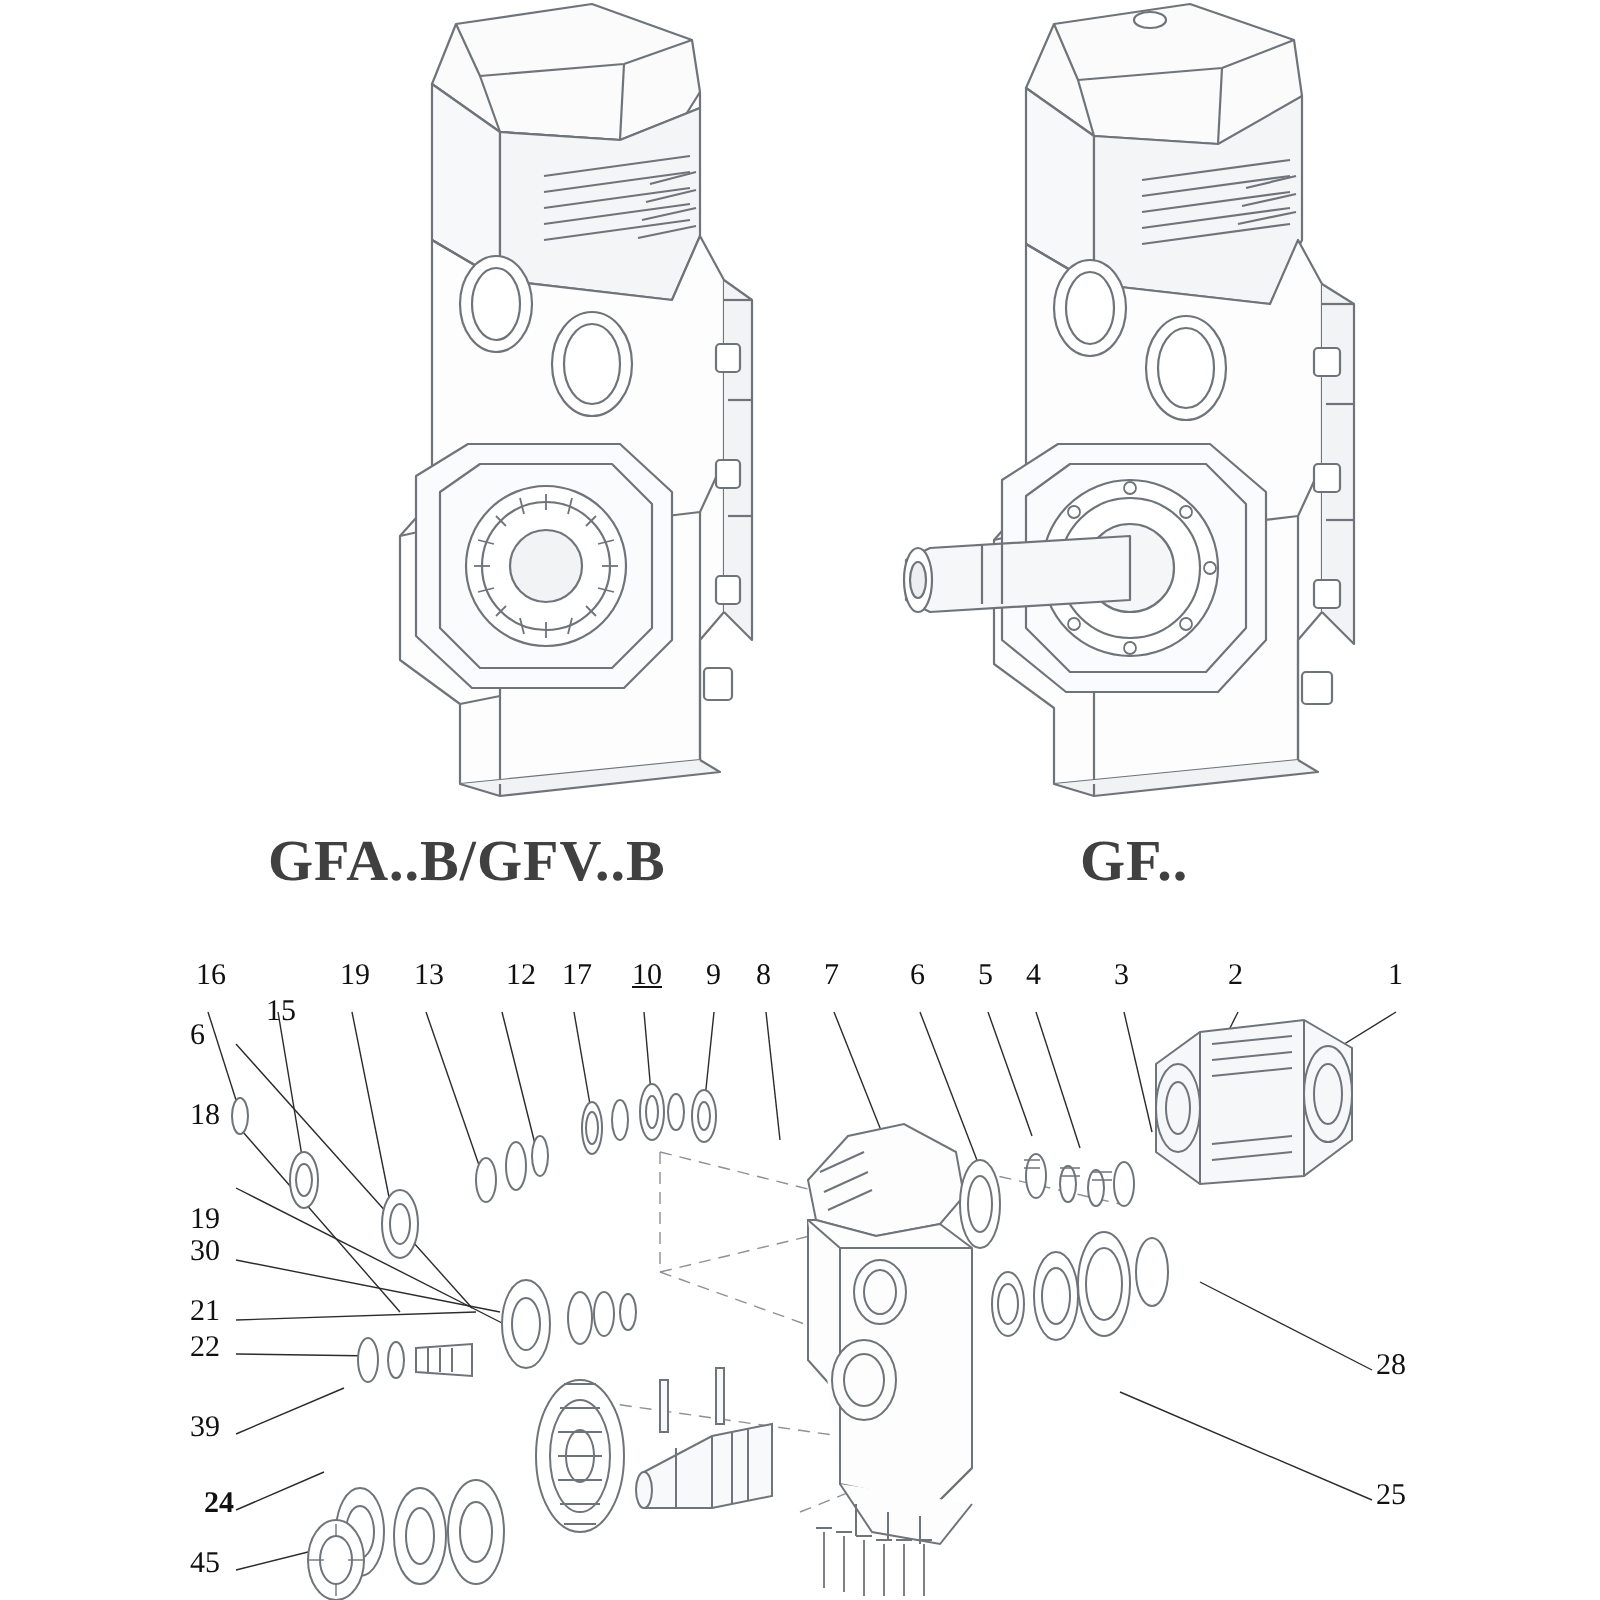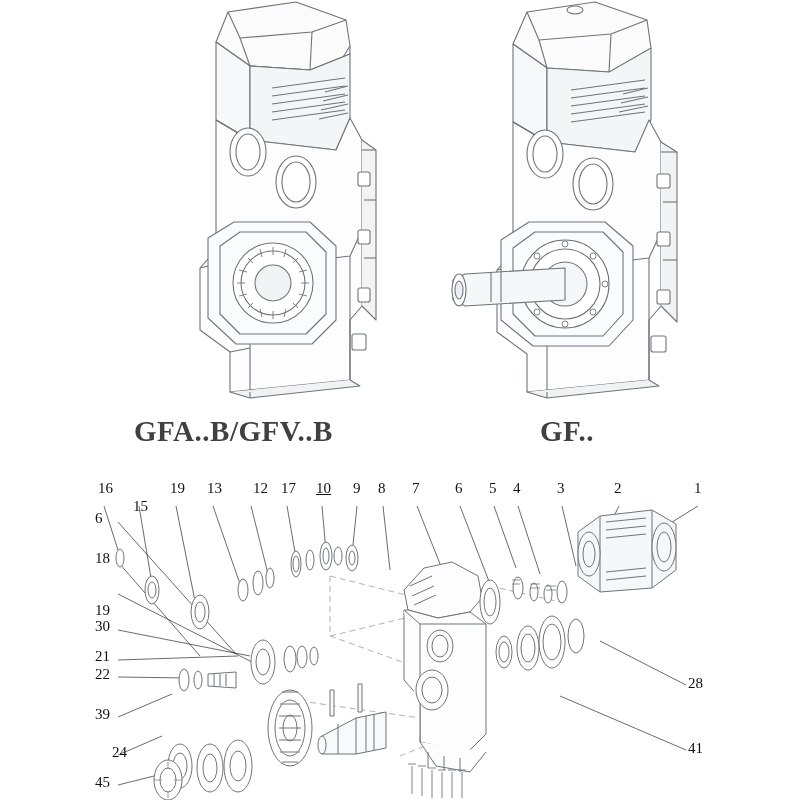--- a/index.html
+++ b/index.html
@@ -401,21 +401,21 @@
       <div class="lbl" style="left:614px;top:14px;">2</div>
       <div class="lbl" style="left:694px;top:14px;">1</div>
 
       <div class="lbl" style="left:95px;top:44px;">6</div>
       <div class="lbl" style="left:95px;top:84px;">18</div>
       <div class="lbl" style="left:95px;top:116px;margin-top:20px;">19</div>
       <div class="lbl" style="left:95px;top:152px;">30</div>
       <div class="lbl" style="left:95px;top:182px;">21</div>
       <div class="lbl" style="left:95px;top:200px;">22</div>
       <div class="lbl" style="left:95px;top:240px;">39</div>
-      <div class="lbl" style="left:112px;top:278px;">24</div>
+      <div class="lbl" style="left:102px;top:278px;font-weight:bold;">24</div>
       <div class="lbl" style="left:95px;top:308px;">45</div>
 
       <div class="lbl" style="left:688px;top:209px;">28</div>
-      <div class="lbl" style="left:688px;top:274px;">41</div>
+      <div class="lbl" style="left:688px;top:274px;">25</div>
     </div>
   </div>
 
 </div>
 
 </body></html>

